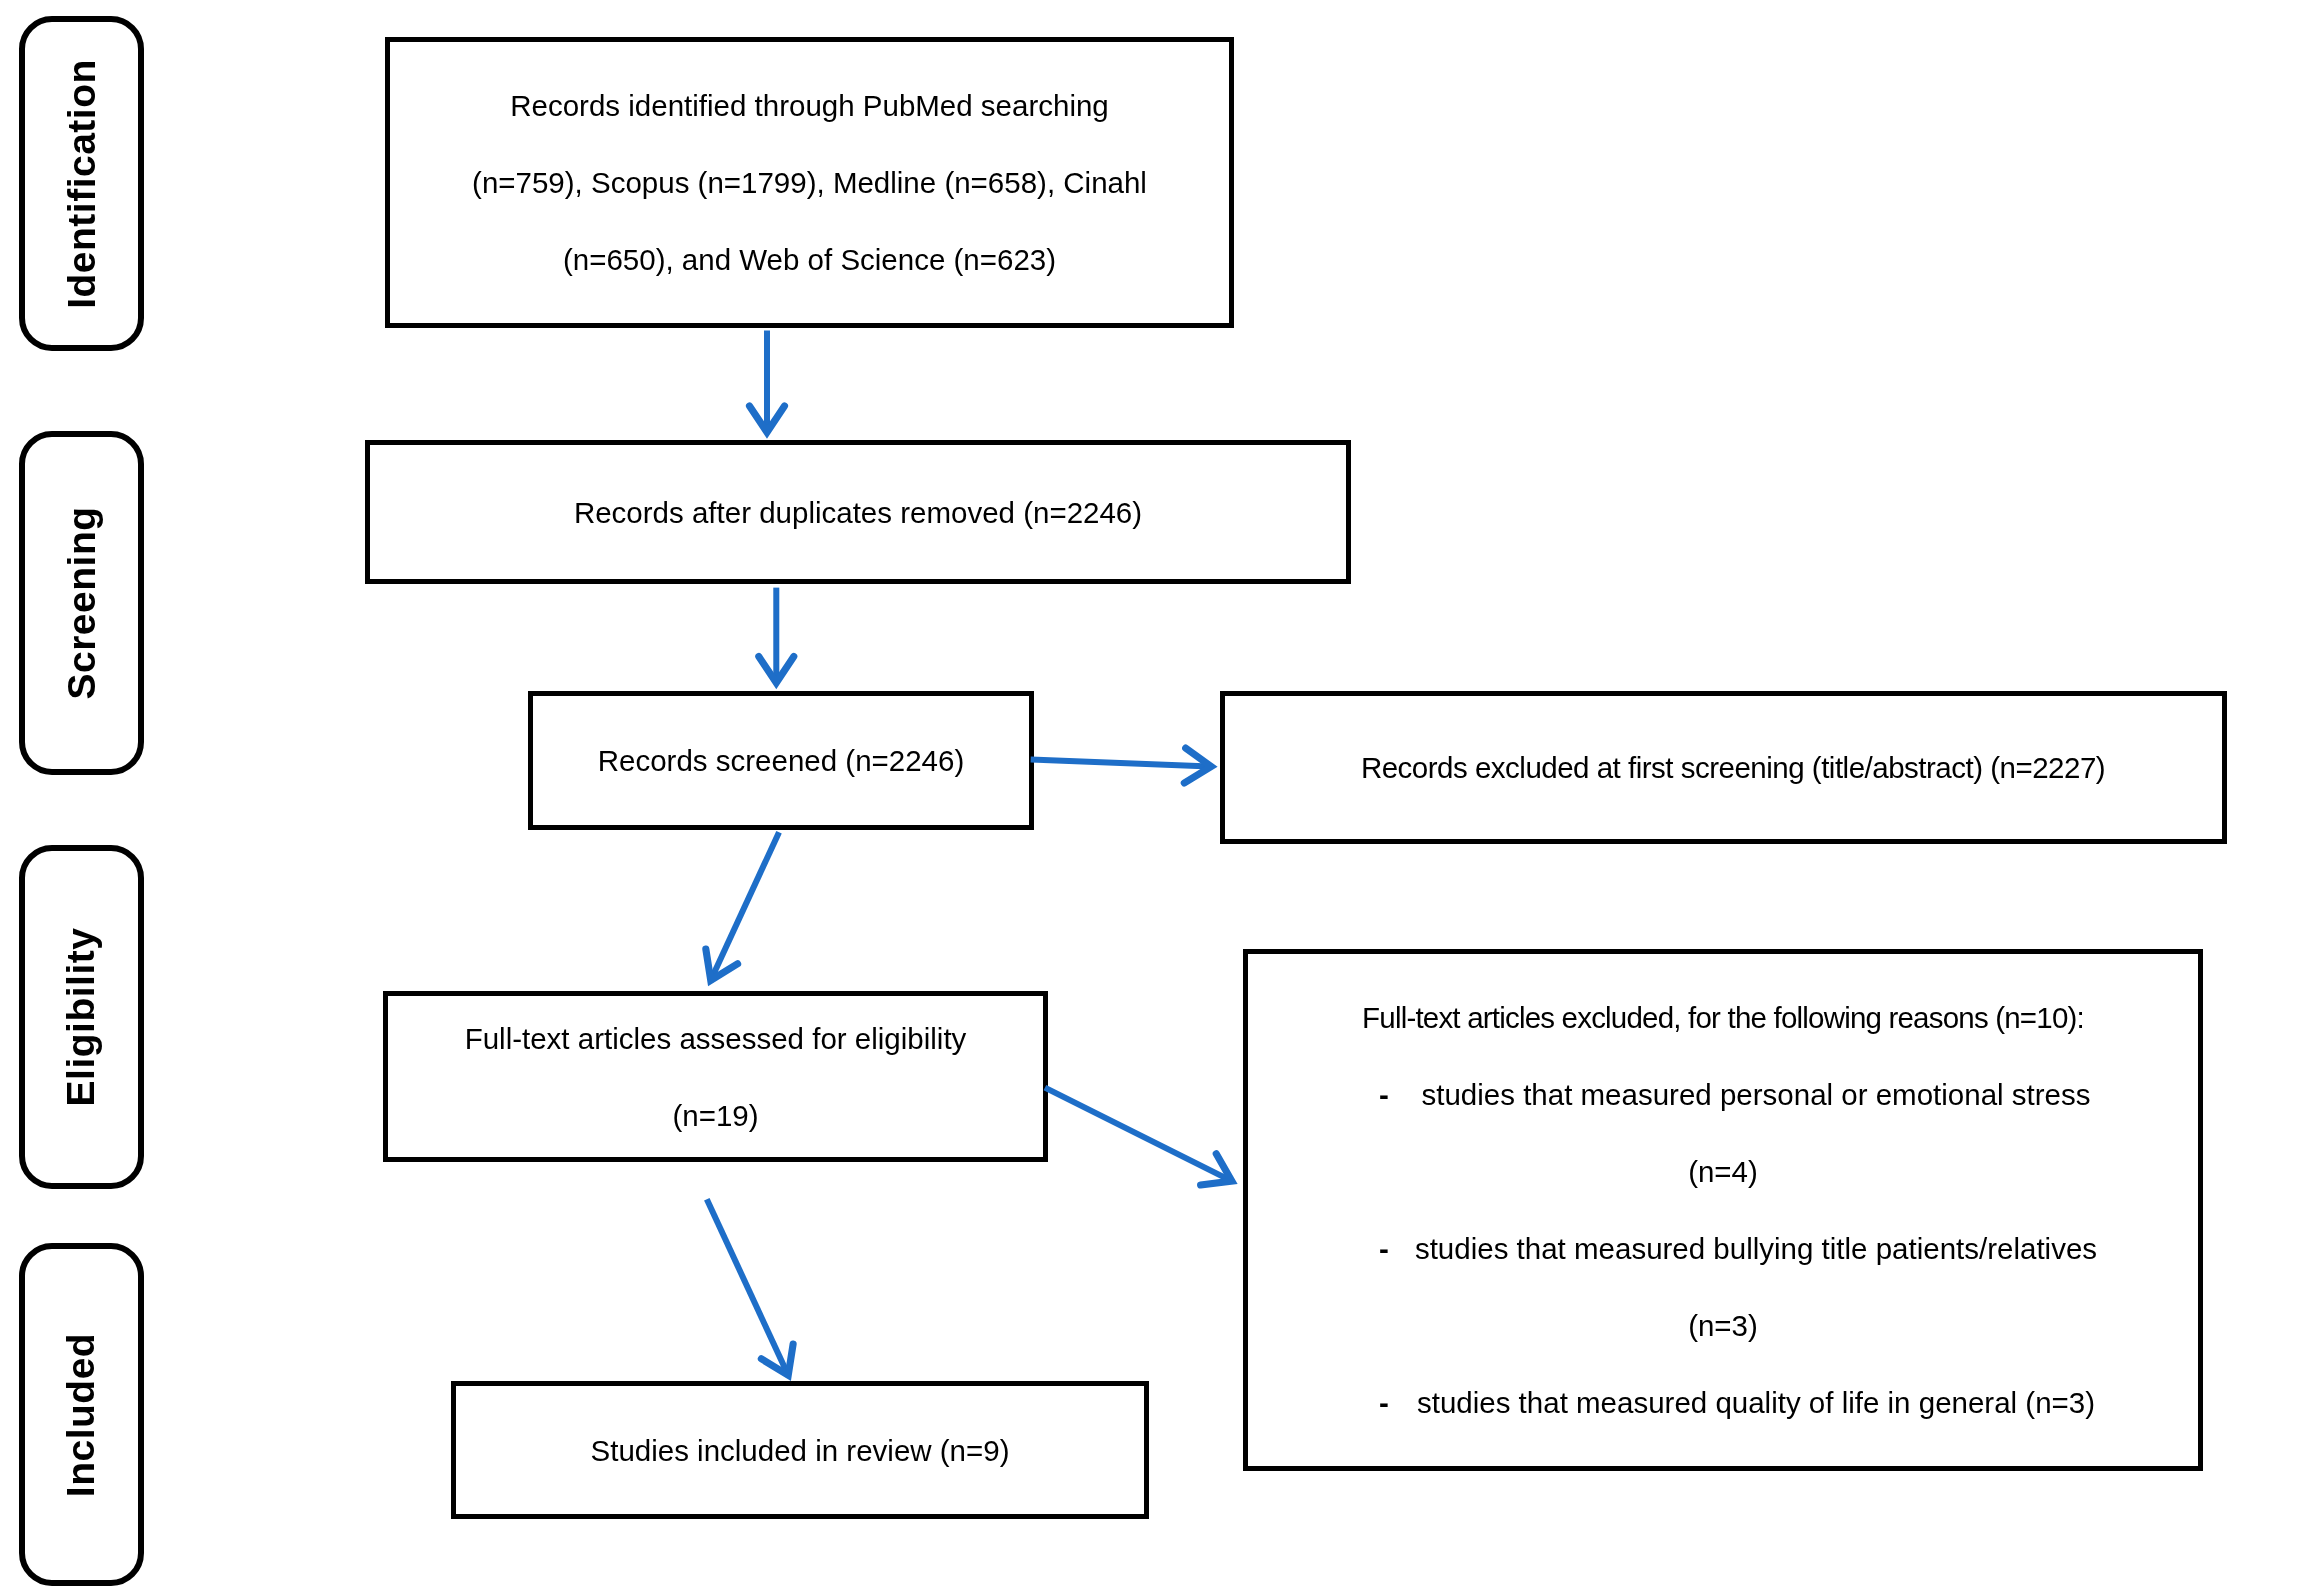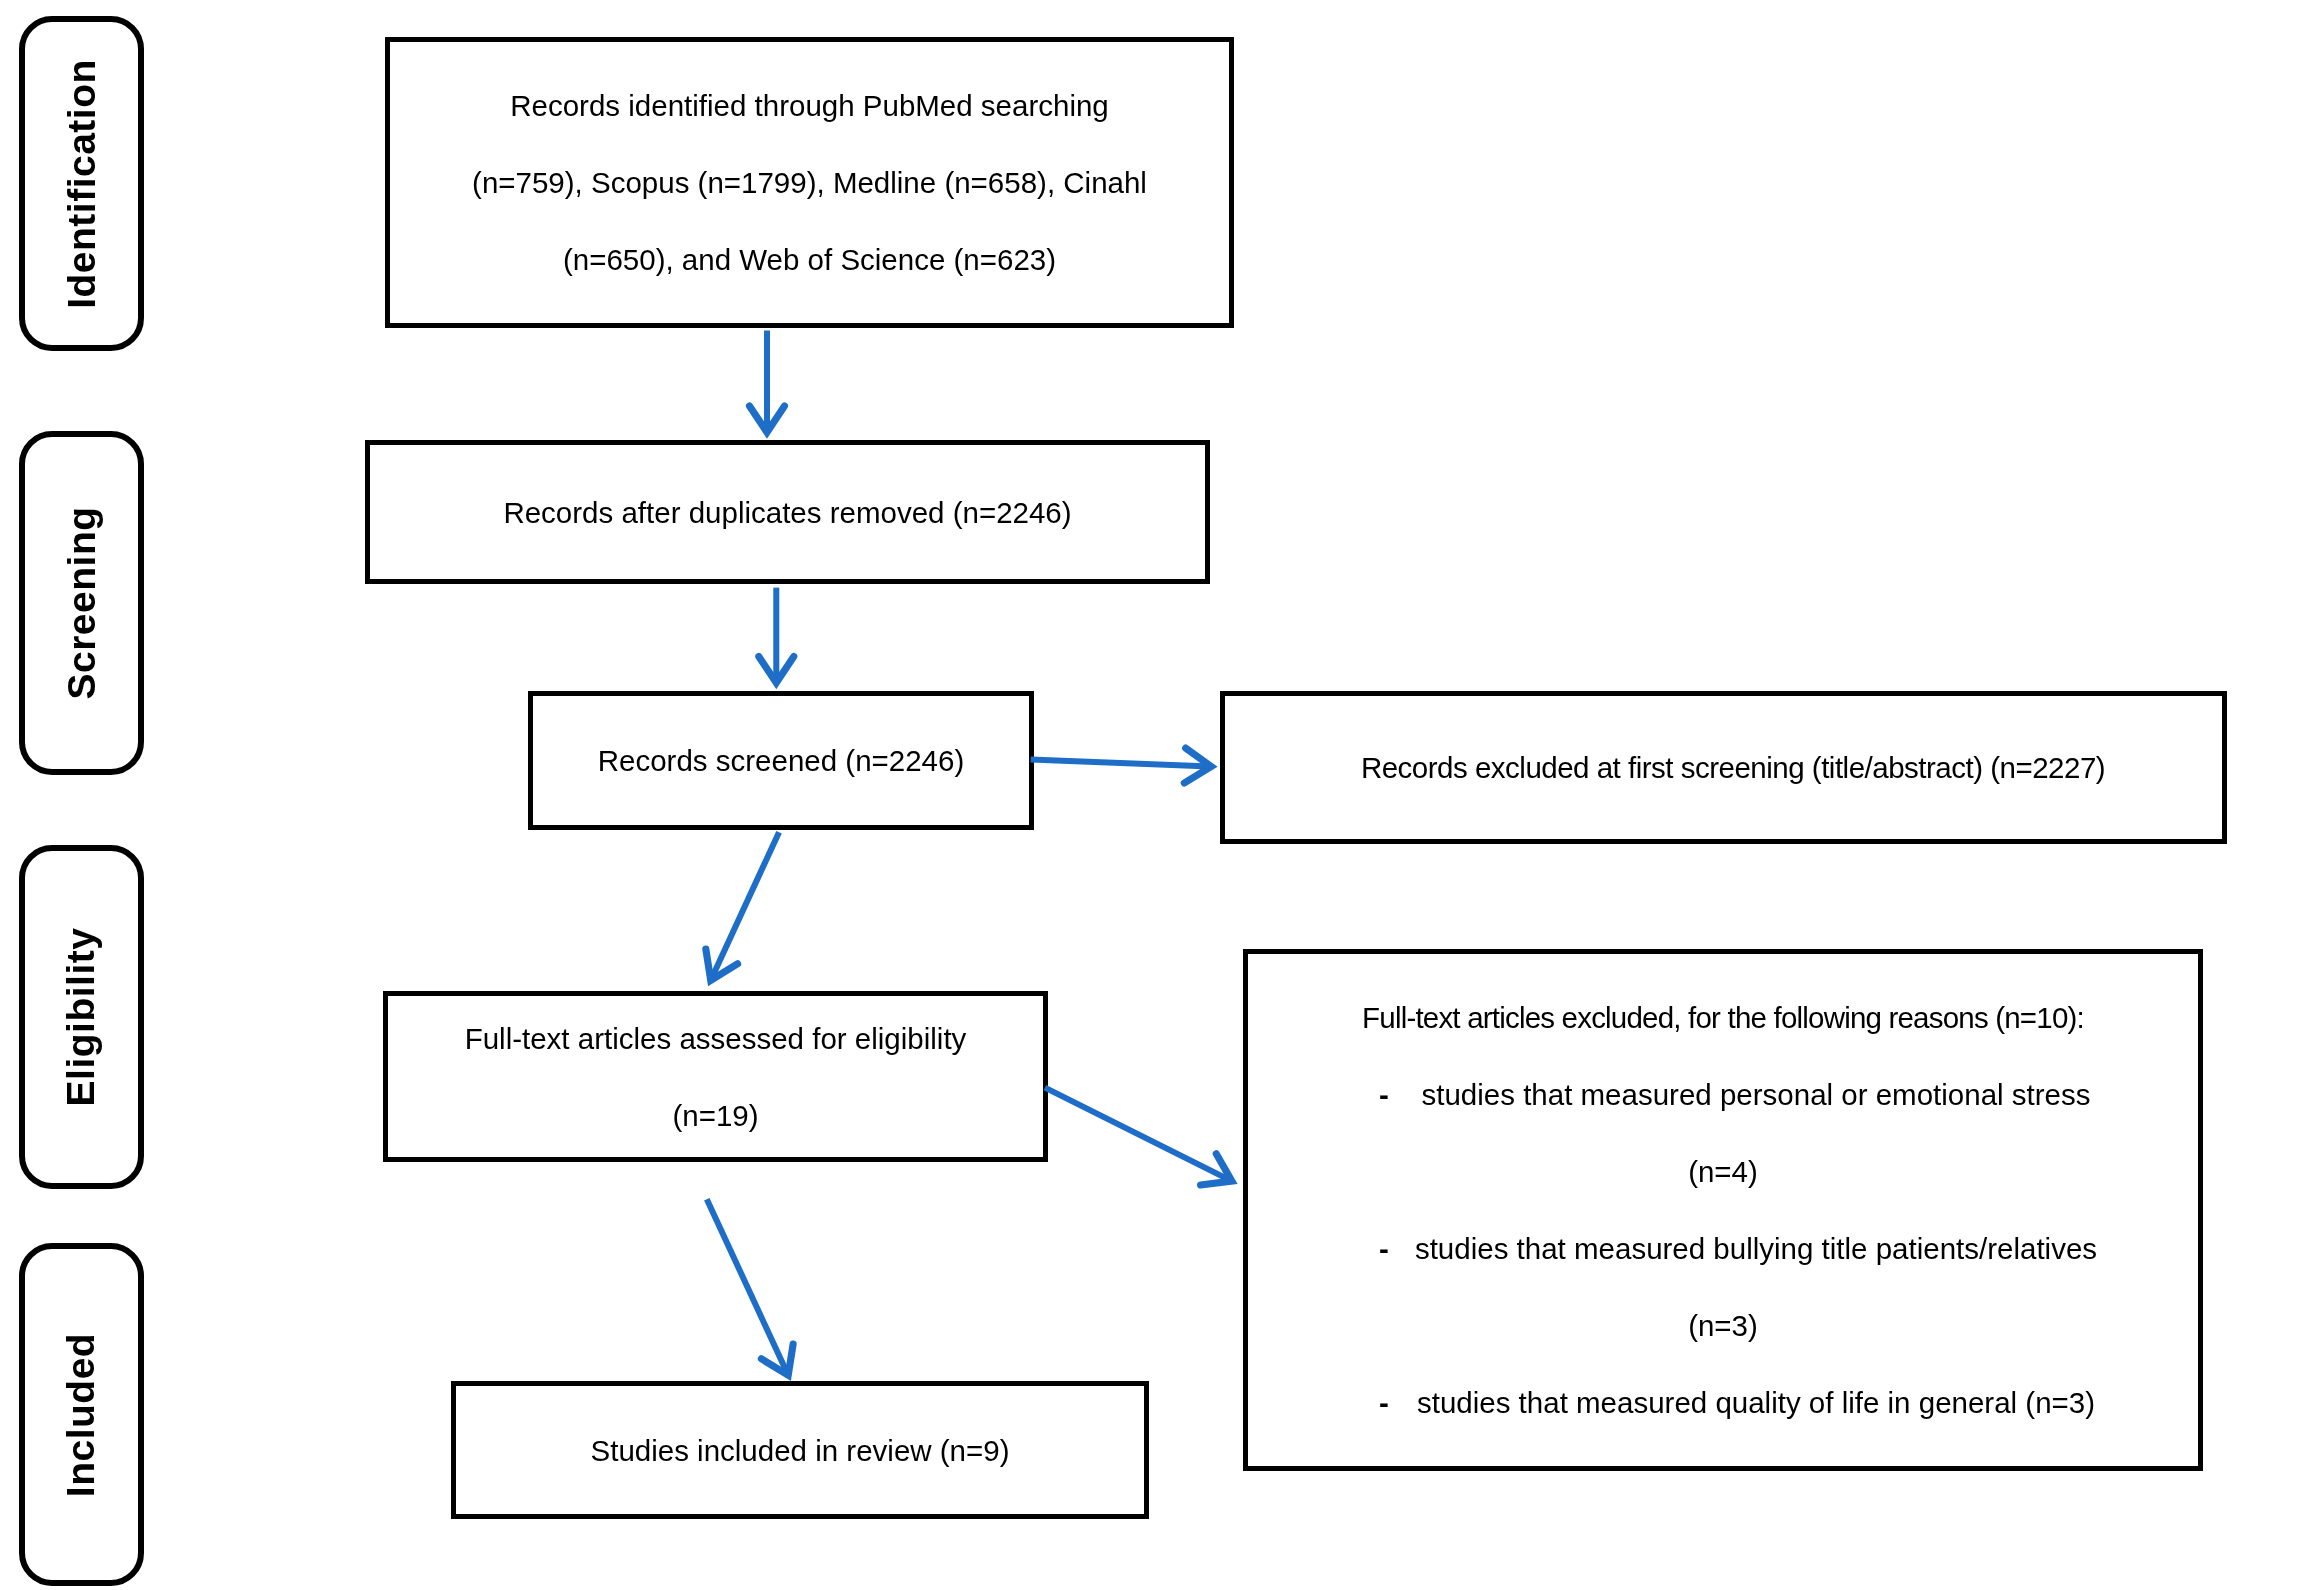--- a/index.html
+++ b/index.html
@@ -52,21 +52,21 @@
     justify-content: center;
     text-align: center;
     font-size: 29.5px;
   }
   .fbox p {
     margin: 0;
     line-height: 77px;
     white-space: nowrap;
   }
   #box-records-identified    { left: 365px;  top: 37px;   width: 849px; height: 291px; margin-left: 20px; }
-  #box-duplicates-removed    { left: 365px;  top: 440px;  width: 845px; height: 144px; }
+  #box-duplicates-removed    { left: 365px;  top: 440px;  width: 986px; height: 144px; }
   #box-records-screened      { left: 528px;  top: 691px; width: 506px;  height: 139px; align-items: center; }
   #box-excluded-first-screening { left: 1220px; top: 691px; width: 1007px; height: 153px; letter-spacing: -0.5px; padding-left: 19px; }
   #box-fulltext-assessed     { left: 383px;  top: 991px; width: 665px; height: 171px; }
   #box-fulltext-excluded     { left: 1243px; top: 949px; width: 960px; height: 522px; }
   #box-studies-included      { left: 451px;  top: 1381px; width: 698px; height: 138px; }
 
   #box-fulltext-excluded .hdr { letter-spacing: -0.8px; }
   .bullet {
     position: relative;
     width: 100%;

